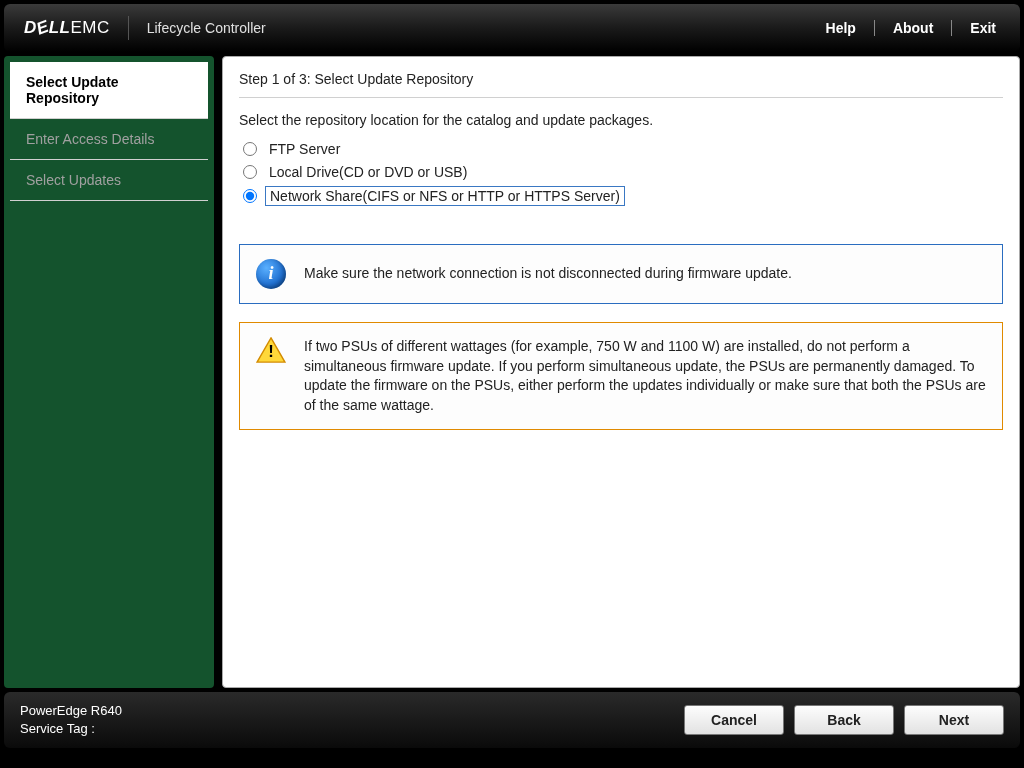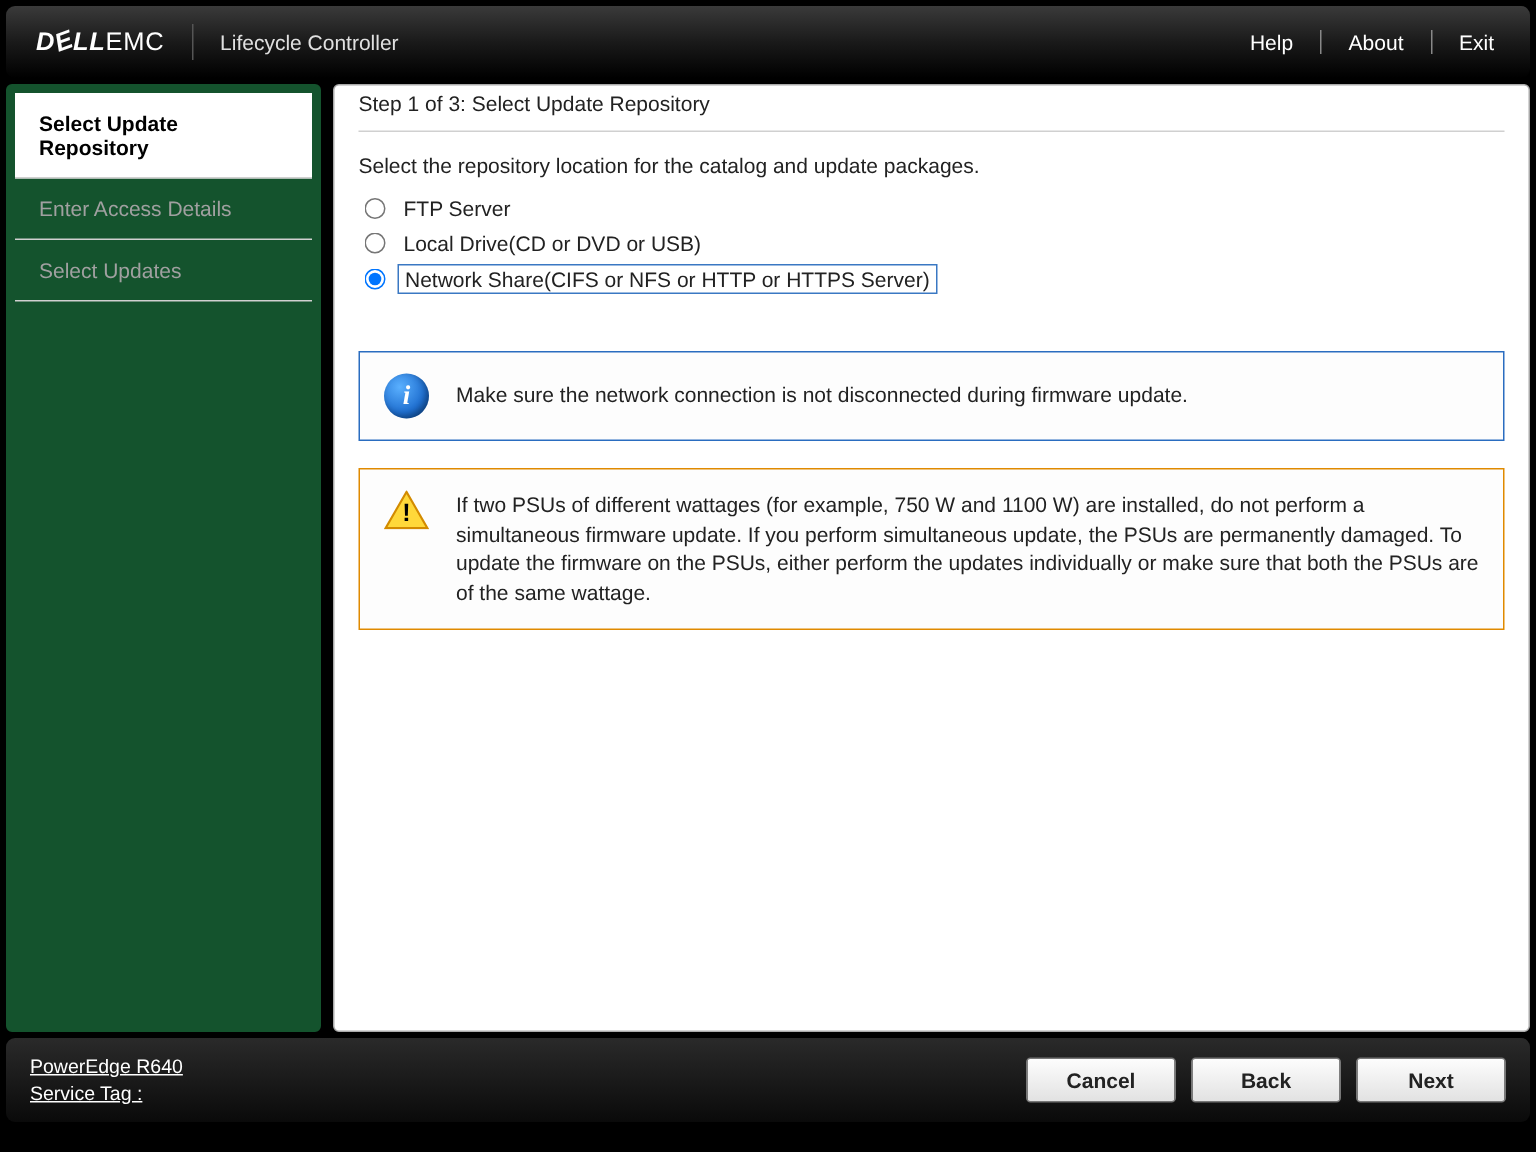--- a/index.html
+++ b/index.html
@@ -44,20 +44,21 @@
       color: #e0e0e0;
     }
     .topbar-spacer {
       flex: 1;
     }
     .topbar-link {
       color: #fff;
       font-size: 14px;
       cursor: pointer;
       padding: 0 4px;
+      font-weight: bold;
     }
     .topbar-link-sep {
       width: 1px;
       height: 16px;
       background: #888;
       margin: 0 14px;
     }
     .workspace {
       display: flex;
       margin: 4px;
@@ -94,21 +95,21 @@
     }
     .main-header {
       background: linear-gradient(to bottom, #f4f9fd 0%, #d9e8f5 100%);
       border-bottom: 1px solid #b0c4d8;
       padding: 10px 16px;
       font-size: 15px;
       font-weight: bold;
       color: #000;
     }
     .main-body {
-      padding: 4px 16px;
+      padding: 14px 16px;
       flex: 1;
       overflow: auto;
     }
     .step-label {
       font-size: 14px;
       color: #222;
       padding-bottom: 10px;
       border-bottom: 1px solid #d0d0d0;
       margin-bottom: 14px;
     }
@@ -192,21 +193,20 @@
       border-radius: 6px;
       margin: 4px;
       display: flex;
       align-items: center;
       padding: 0 16px;
       color: #fff;
     }
     .sysinfo {
       font-size: 13px;
       line-height: 1.4;
-      text-decoration: underline;
     }
     .bottombar-spacer {
       flex: 1;
     }
     .btn {
       width: 100px;
       height: 30px;
       margin-left: 10px;
       background: linear-gradient(to bottom, #fdfdfd 0%, #e2e2e2 100%);
       border: 1px solid #777;

